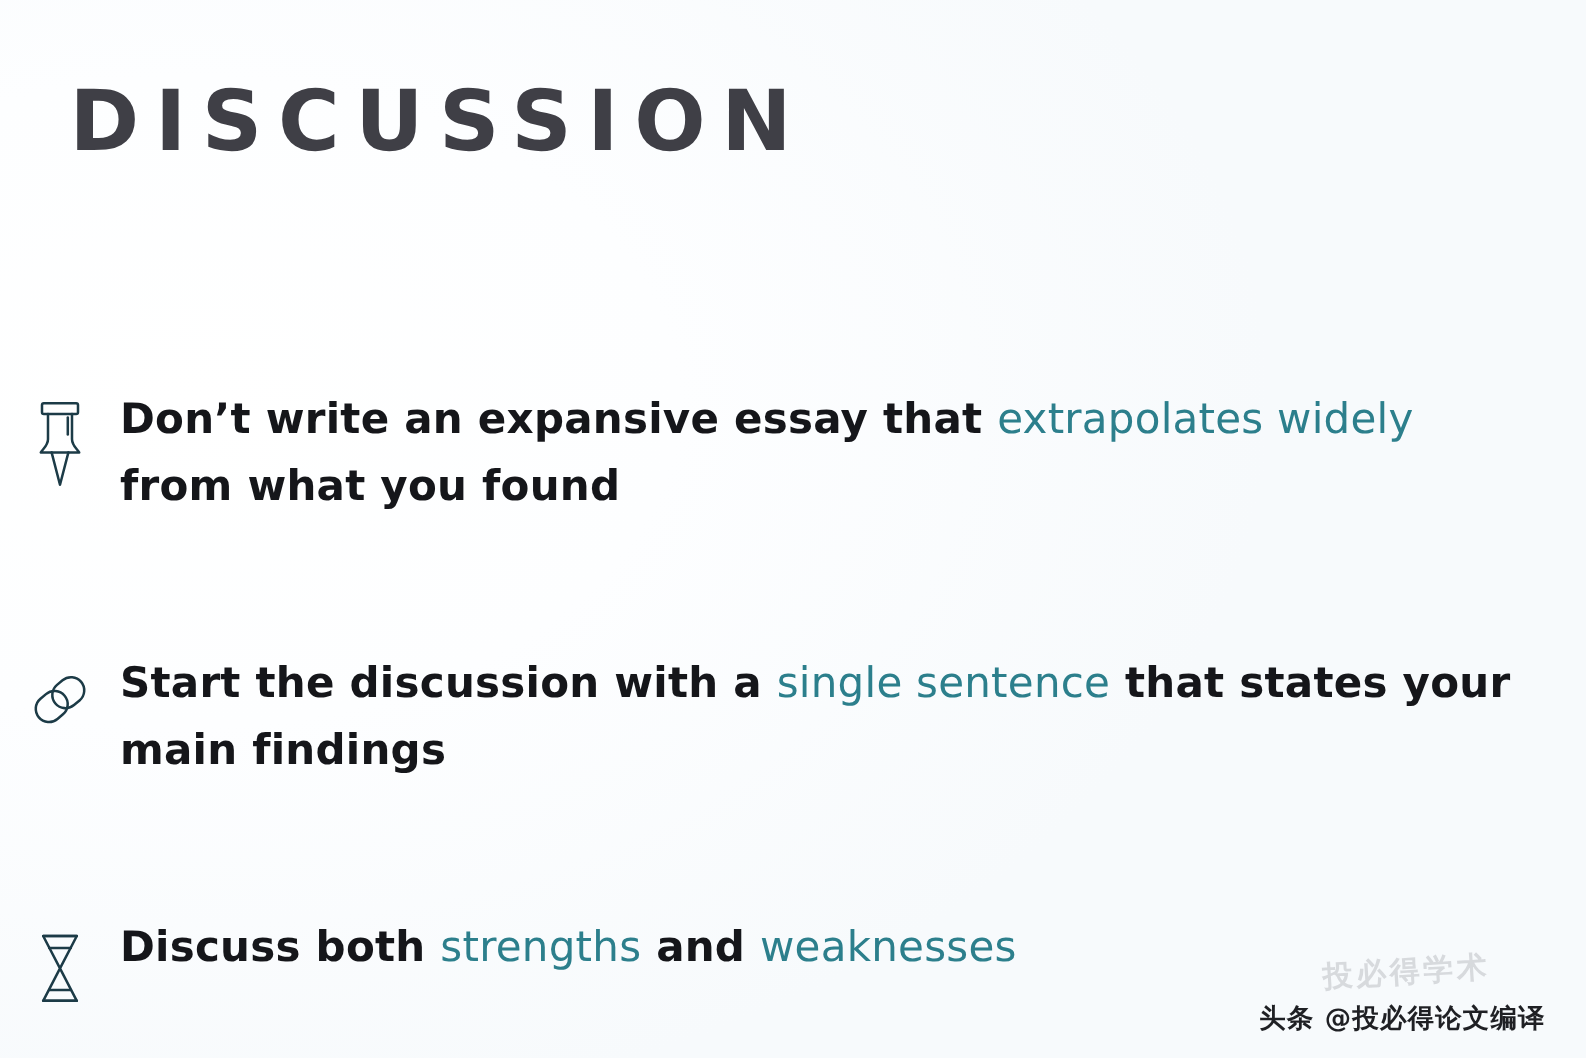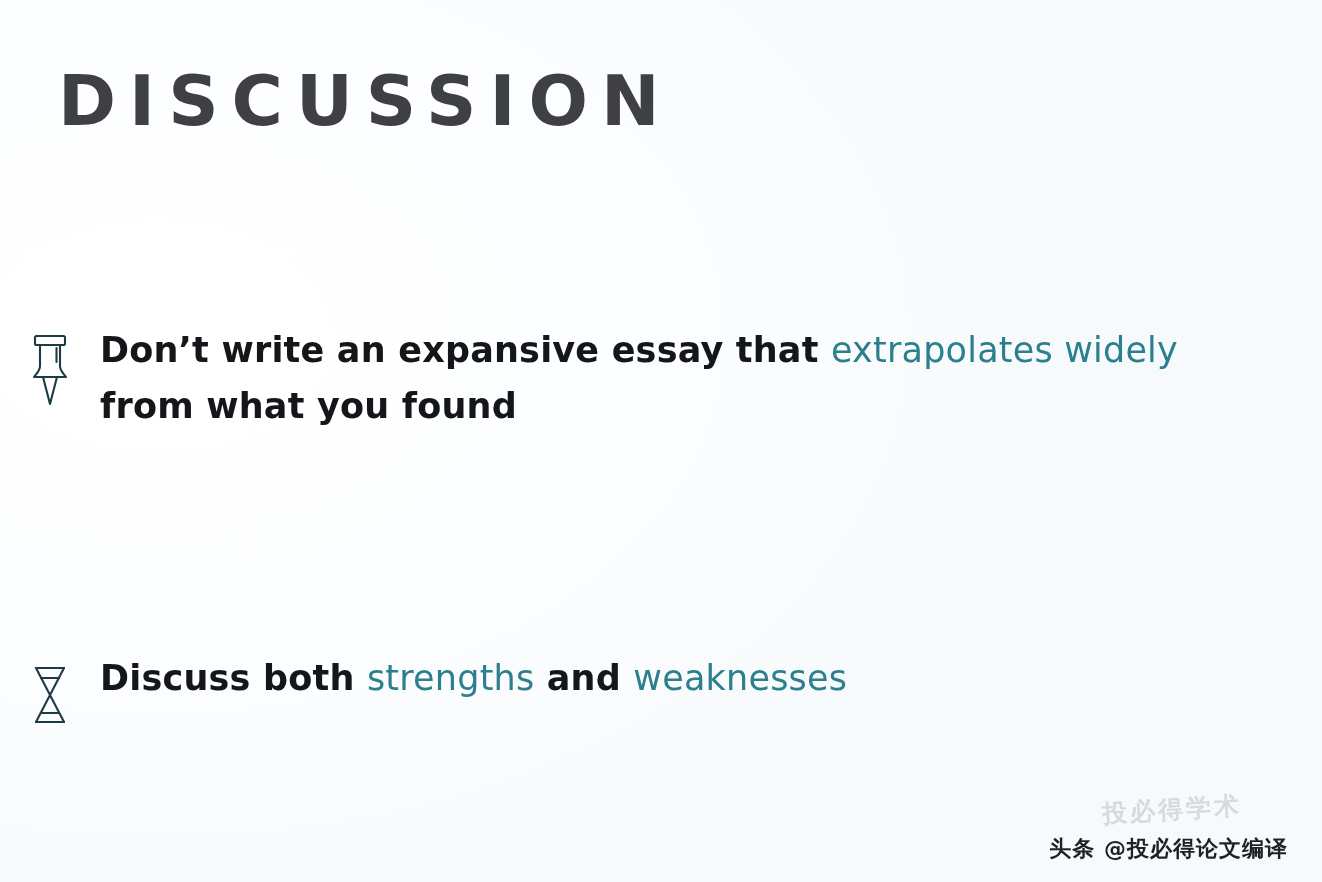--- a/index.html
+++ b/index.html
@@ -123,20 +123,33 @@
           <path d="M13 13 L13 34 C13 39 9 42 7 45 L39 45 C37 42 33 39 33 34 L33 13"></path>
           <path d="M29.5 16 L29.5 30"></path>
           <path d="M16 45 L23 72 L30 45"></path>
         </svg>
       </div>
       <div class="bullet-text">
         <span>Don’t write an expansive essay that </span><span class="hl">extrapolates widely</span><span> from what you found</span>
       </div>
     </div>
 
+    <div class="bullet" id="bullet-2">
+      <div class="bullet-icon">
+        <svg width="56" height="58" viewBox="0 0 56 58" fill="none" stroke="#1c3b47" stroke-width="2.1" stroke-linejoin="round" stroke-linecap="round">
+          <g transform="rotate(-40 28 29)">
+            <rect x="5" y="18" width="28" height="22" rx="11"></rect>
+            <rect x="23" y="18" width="28" height="22" rx="11"></rect>
+          </g>
+        </svg>
+      </div>
+      <div class="bullet-text">
+        <span>Start the discussion with a </span><span class="hl">single sentence</span><span> that states your main findings</span>
+      </div>
+    </div>
 
     <div class="bullet" id="bullet-3">
       <div class="bullet-icon">
         <svg width="40" height="62" viewBox="0 0 40 62" fill="none" stroke="#1c3b47" stroke-width="2.1" stroke-linejoin="round" stroke-linecap="round">
           <path d="M6 4 L34 4"></path>
           <path d="M6 58 L34 58"></path>
           <path d="M6 4 L34 4 L20 31 L34 58 L6 58 L20 31 Z"></path>
           <path d="M11 14 L29 14"></path>
           <path d="M11 49 L29 49"></path>
         </svg>

